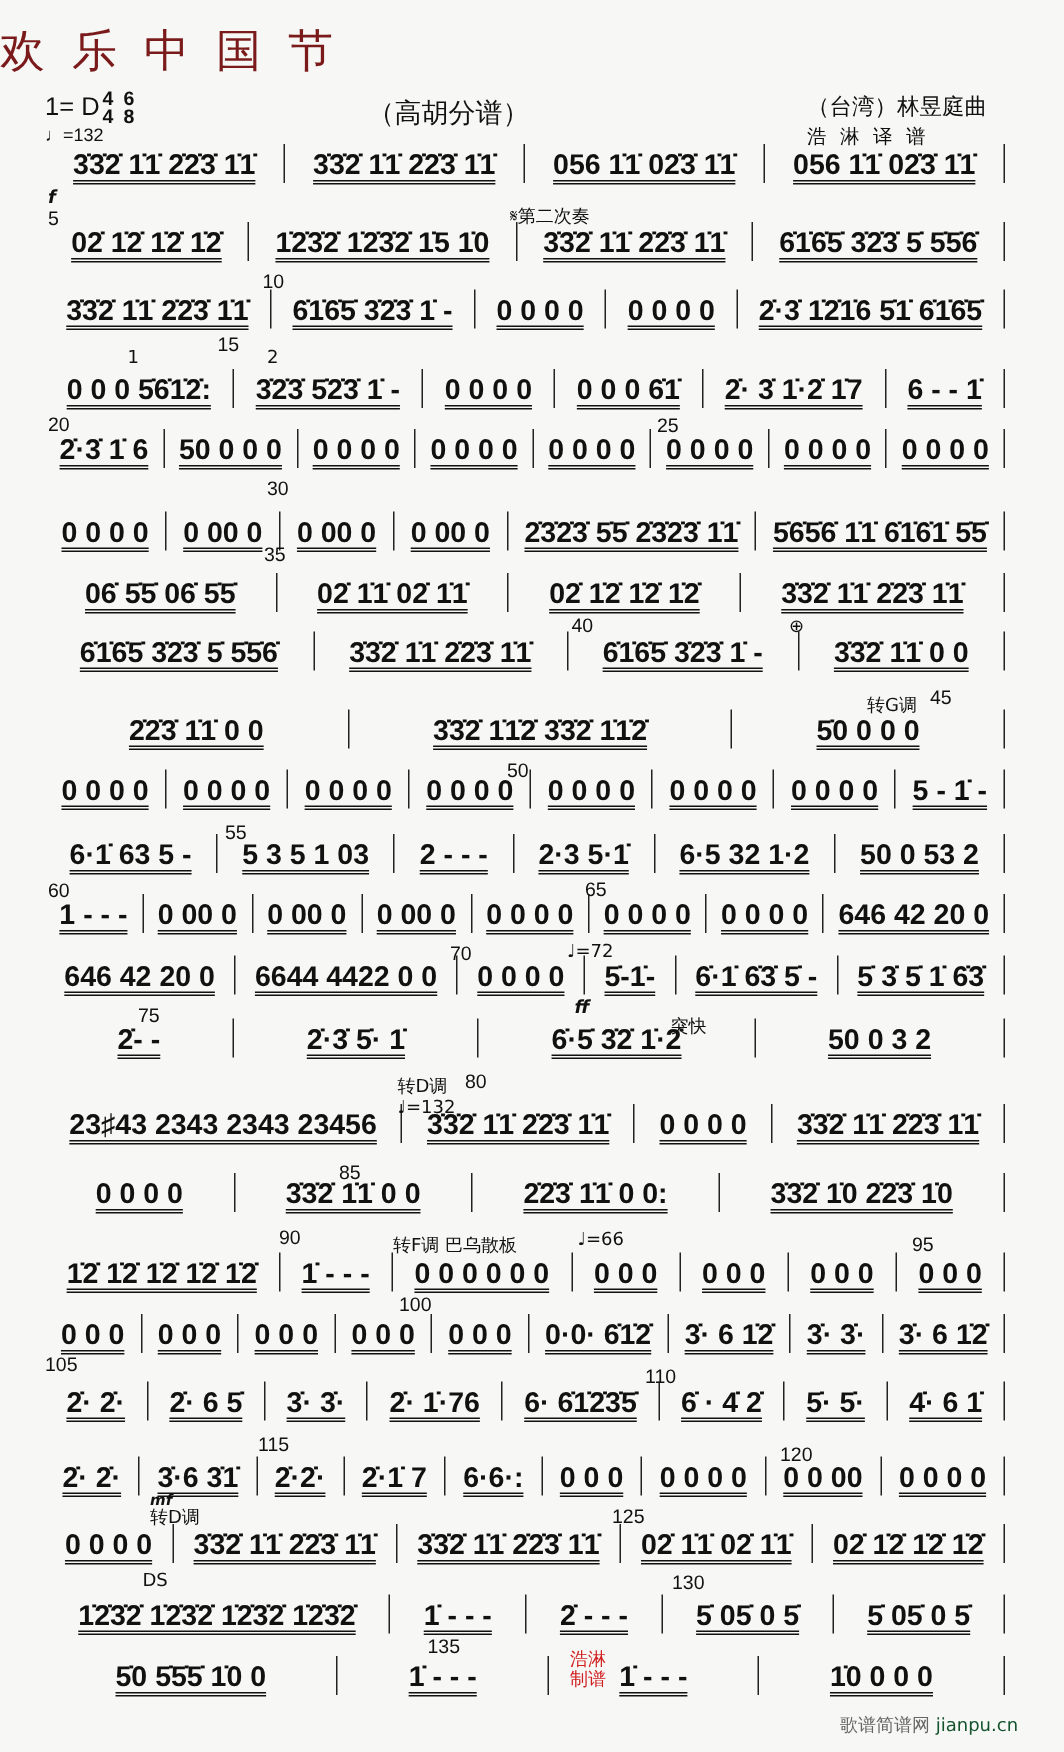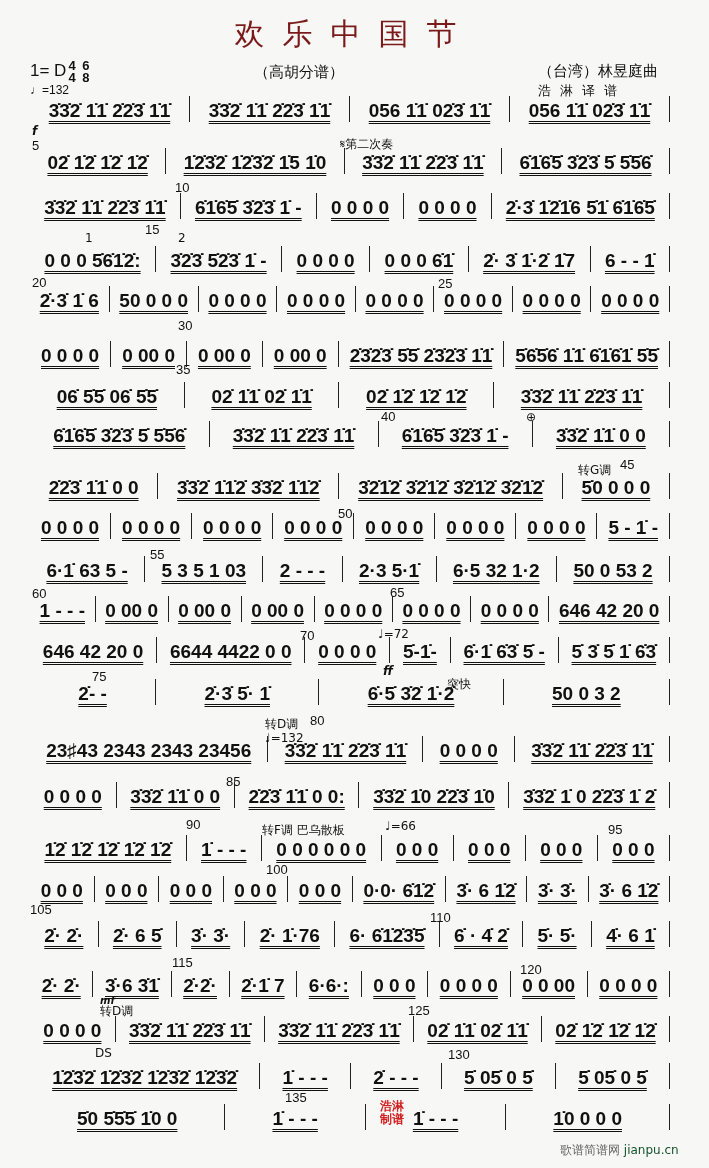--- a/index.html
+++ b/index.html
@@ -1,33 +1,33 @@
 <!DOCTYPE html>
 <html><head>
 <meta charset="utf-8">
 <style>
   html,body{margin:0;padding:0;}
   body{width:709px;height:1168px;background:#f7f7f5;position:relative;overflow:hidden;
        font-family:"Liberation Sans","DejaVu Sans",sans-serif;color:#111;}
-  .title{position:absolute;left:0;width:709px;top:14px;text-align:center;
+  .title{position:absolute;left:0;width:709px;top:14px;
          font-family:"DejaVu Sans",sans-serif;font-size:30px;letter-spacing:18px;color:#7a1a1a;}
   .key{position:absolute;left:30px;top:60px;font-size:17px;}
   .frac{display:inline-block;vertical-align:middle;text-align:center;font-size:13px;line-height:12px;font-weight:bold;margin-left:2px;}
   .tempo{position:absolute;left:30px;top:83px;font-size:12px;}
-  .subtitle{position:absolute;left:0;width:598px;top:63px;text-align:center;font-size:15px;font-family:Liberation Sans, sans-serif;}
+  .subtitle{position:absolute;left:0;width:598px;top:63px;text-align:center;font-size:18px;font-family:Liberation Sans, sans-serif;}
   .composer{position:absolute;left:538px;top:62px;font-size:15px;font-family:"DejaVu Sans",sans-serif;}
   .arranger{position:absolute;left:538px;top:82px;font-size:13px;letter-spacing:9px;font-family:"DejaVu Sans",sans-serif;}
   .staff{position:absolute;left:30px;width:640px;height:22px;
          font-weight:bold;font-size:19px;white-space:nowrap;display:flex;align-items:flex-end;}
   .m{flex:1 1 auto;text-align:center;border-right:1.5px solid #222;height:26px;line-height:30px;
      text-decoration:underline;text-decoration-style:double;text-underline-offset:4px;text-decoration-thickness:1px;}
   .m:last-child{border-right:1.5px solid #222;}
   .anno{position:absolute;font-size:12px;font-family:"DejaVu Sans",sans-serif;}
   .num{position:absolute;font-size:13px;}
-  .stamp{position:absolute;left:380px;top:1100px;color:#d02020;font-weight:bold;font-size:12px;line-height:13px;font-family:"DejaVu Sans",sans-serif;text-align:center;}
+  .stamp{position:absolute;left:380px;top:1100px;color:#d02020;font-weight:normal;font-size:12px;line-height:13px;font-family:"DejaVu Sans",sans-serif;text-align:center;}
   .wm{position:absolute;left:560px;top:1142px;font-size:12px;color:#666;font-family:"DejaVu Sans",sans-serif;}
   .wm span{color:#14532d;}
 </style>
 </head>
 <body>
 
 <div class="title">欢乐中国节</div>
 <div class="key">
   <span>1= D</span><span class="frac"><span>4</span><br><span>4</span></span>
   <span class="frac"><span>6</span><br><span>8</span></span>
@@ -91,21 +91,20 @@
     </div>
     <div class="staff" style="top: 425px;">
       <div class="m">6̇1̇6̇5̇ 3̇2̇3̇ 5̇ 5̇5̇6̇</div>
       <div class="m">3̇3̇2̇ 1̇1̇ 2̇2̇3̇ 1̇1̇</div>
       <div class="m">6̇1̇6̇5̇ 3̇2̇3̇ 1̇ -</div>
       <div class="m">3̇3̇2̇ 1̇1̇ 0 0</div>
     </div>
     <div class="staff" style="top: 477px;">
       <div class="m">2̇2̇3̇ 1̇1̇ 0 0</div>
       <div class="m">3̇3̇2̇ 1̇1̇2̇ 3̇3̇2̇ 1̇1̇2̇</div>
-      <div class="m">3̇2̇1̇2̇ 3̇2̇1̇2̇ 3̇2̇1̇2̇ 3̇2̇1̇2̇</div>
       <div class="m">5̇0 0 0 0</div>
     </div>
     <div class="staff" style="top: 517px;">
       <div class="m">0 0 0 0</div>
       <div class="m">0 0 0 0</div>
       <div class="m">0 0 0 0</div>
       <div class="m">0 0 0 0</div>
       <div class="m">0 0 0 0</div>
       <div class="m">0 0 0 0</div>
       <div class="m">0 0 0 0</div>
@@ -147,21 +146,20 @@
       <div class="m">23♯43 2343 2343 23456</div>
       <div class="m">3̇3̇2̇ 1̇1̇ 2̇2̇3̇ 1̇1̇</div>
       <div class="m">0 0 0 0</div>
       <div class="m">3̇3̇2̇ 1̇1̇ 2̇2̇3̇ 1̇1̇</div>
     </div>
     <div class="staff" style="top: 786px;">
       <div class="m">0 0 0 0</div>
       <div class="m">3̇3̇2̇ 1̇1̇ 0 0</div>
       <div class="m">2̇2̇3̇ 1̇1̇ 0 0:</div>
       <div class="m">3̇3̇2̇ 1̇0 2̇2̇3̇ 1̇0</div>
-      <div class="m">3̇3̇2̇ 1̇ 0 2̇2̇3̇ 1̇ 2̇</div>
     </div>
     <div class="staff" style="top: 839px;">
       <div class="m">1̇2̇ 1̇2̇ 1̇2̇ 1̇2̇ 1̇2̇</div>
       <div class="m">1̇ - - -</div>
       <div class="m">0 0 0 0 0 0</div>
       <div class="m">0 0 0</div>
       <div class="m">0 0 0</div>
       <div class="m">0 0 0</div>
       <div class="m">0 0 0</div>
     </div>

